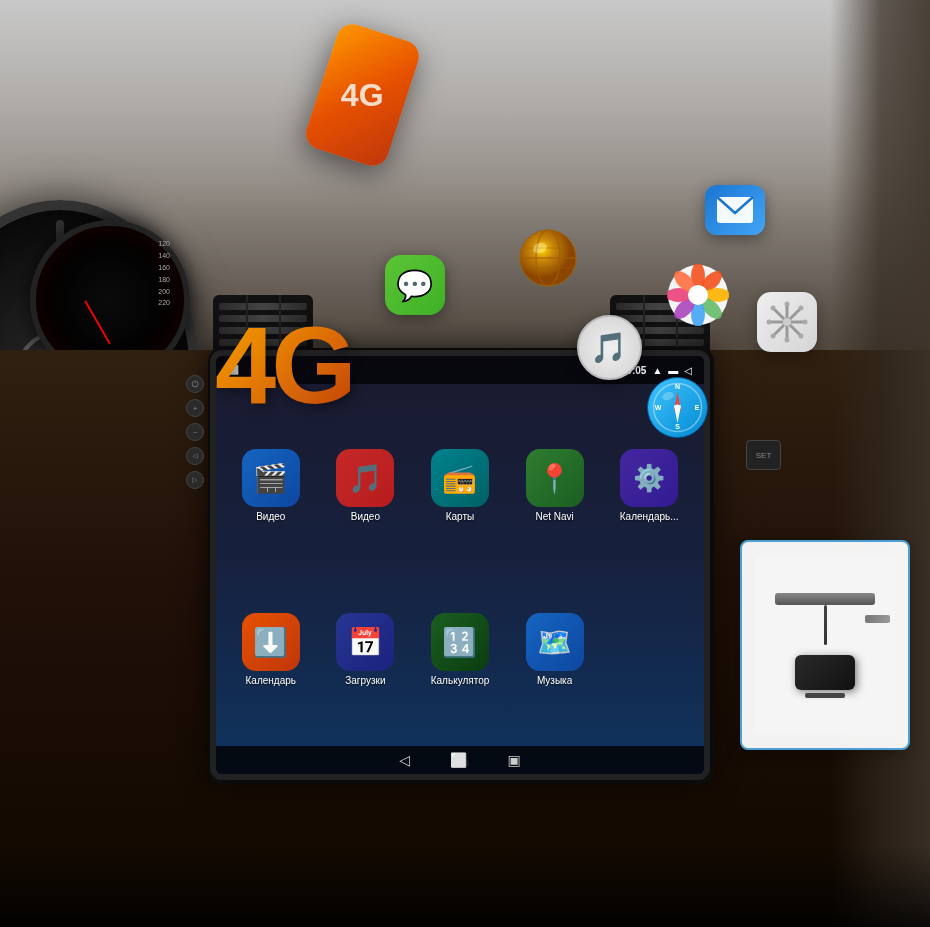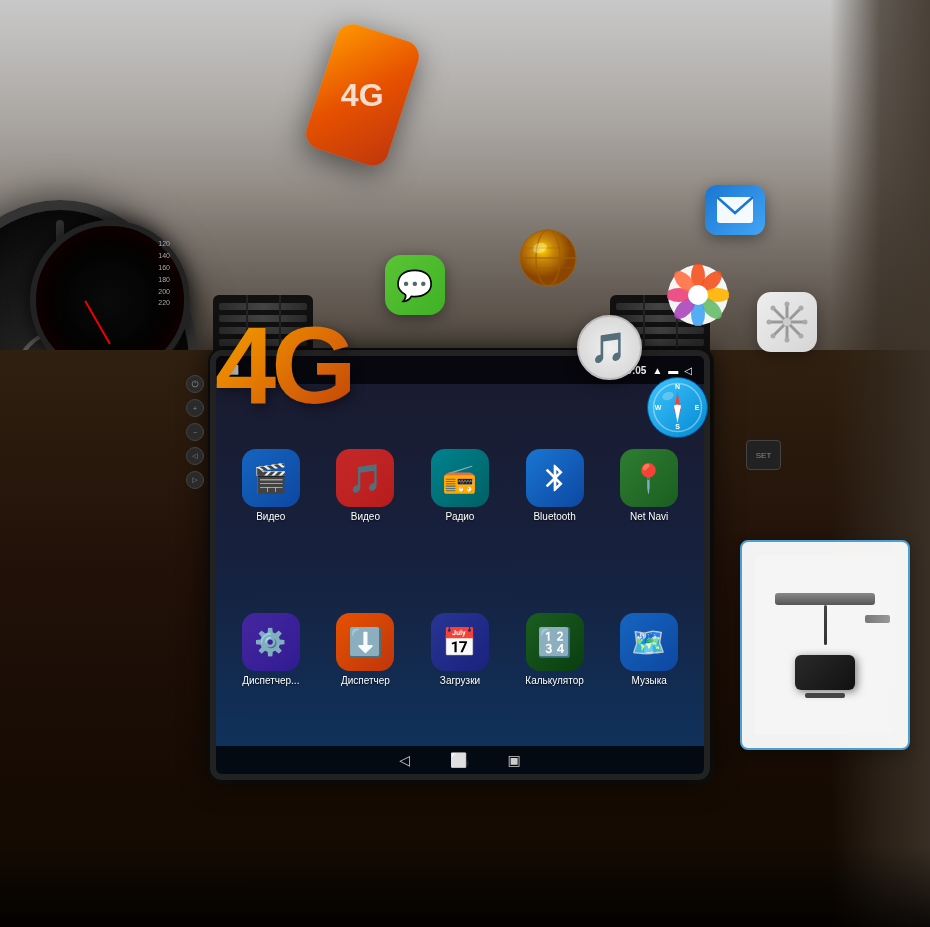--- a/index.html
+++ b/index.html
@@ -427,48 +427,40 @@
         <div class="app-item">
           <div class="app-icon app-music">
             <span style="font-size:28px;">🎵</span>
           </div>
           <span class="app-label">Видео</span>
         </div>
         <div class="app-item">
           <div class="app-icon app-radio">
             <span style="font-size:28px;">📻</span>
           </div>
-          <span class="app-label">Радио</span>
-        </div>
-        <div class="app-item">
-          <div class="app-icon app-bluetooth">
-            <svg width="32" height="32" viewBox="0 0 24 24" fill="white">
-              <path d="M17.71 7.71L12 2h-1v7.59L6.41 5 5 6.41 10.59 12 5 17.59 6.41 19 11 14.41V22h1l5.71-5.71-4.3-4.29 4.3-4.29zM13 5.83l1.88 1.88L13 9.59V5.83zm1.88 10.46L13 18.17v-3.76l1.88 1.88z"></path>
-            </svg>
-          </div>
-          <span class="app-label">Bluetooth</span>
+          <span class="app-label">Карты</span>
         </div>
         <div class="app-item">
           <div class="app-icon app-navi">
             <span style="font-size:28px;">📍</span>
           </div>
           <span class="app-label">Net Navi</span>
         </div>
 
         <div class="app-item">
           <div class="app-icon app-dispatch">
             <span style="font-size:26px;">⚙️</span>
           </div>
-          <span class="app-label">Диспетчер...</span>
+          <span class="app-label">Календарь...</span>
         </div>
         <div class="app-item">
           <div class="app-icon app-download">
             <span style="font-size:28px;">⬇️</span>
           </div>
-          <span class="app-label">Диспетчер</span>
+          <span class="app-label">Календарь</span>
         </div>
         <div class="app-item">
           <div class="app-icon app-calendar">
             <span style="font-size:28px;">📅</span>
           </div>
           <span class="app-label">Загрузки</span>
         </div>
         <div class="app-item">
           <div class="app-icon app-calc">
             <span style="font-size:28px;">🔢</span>

